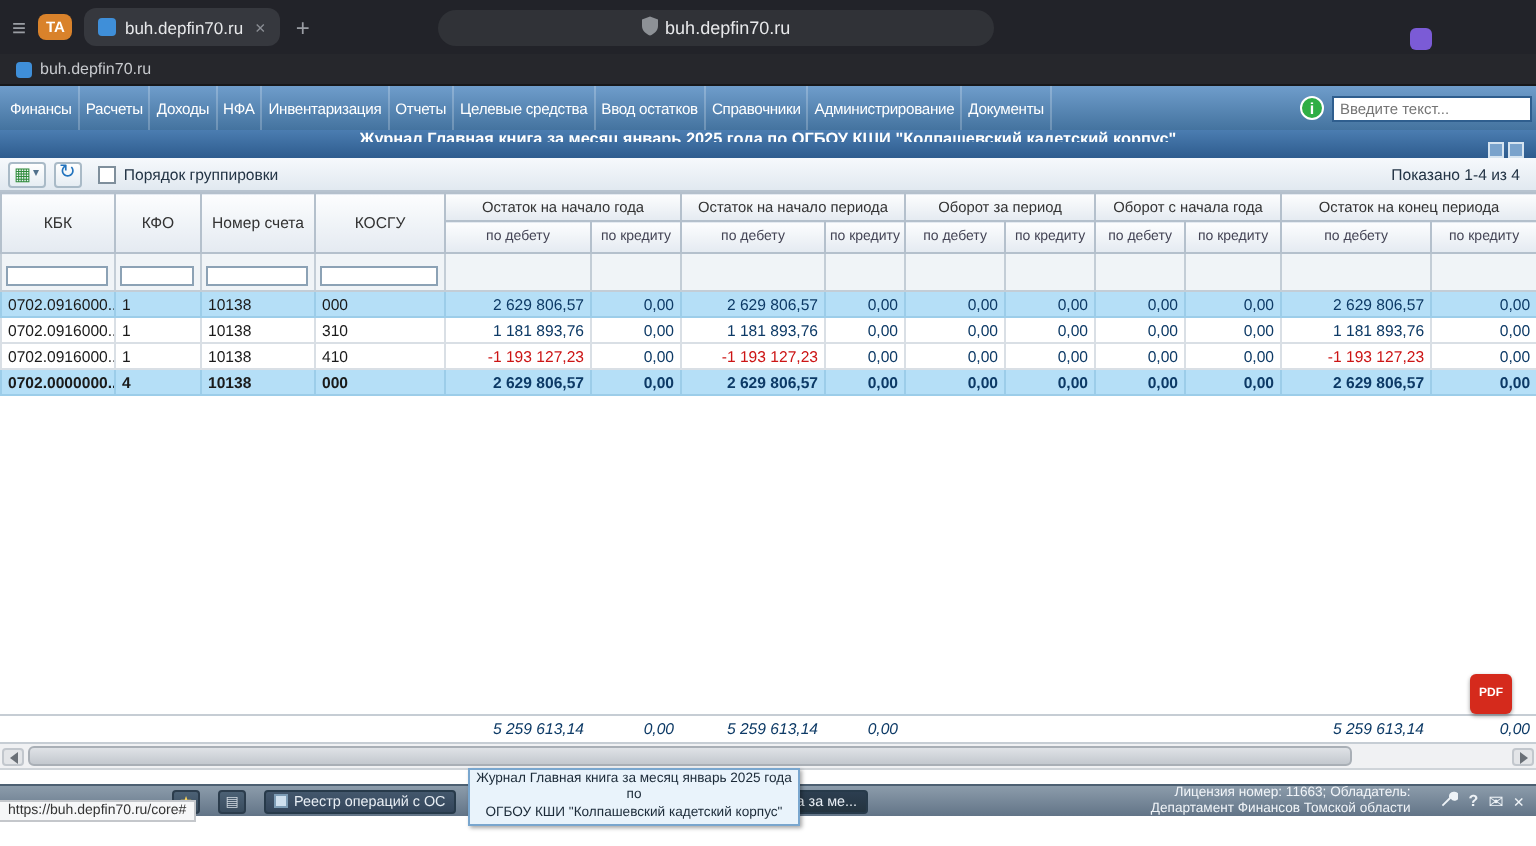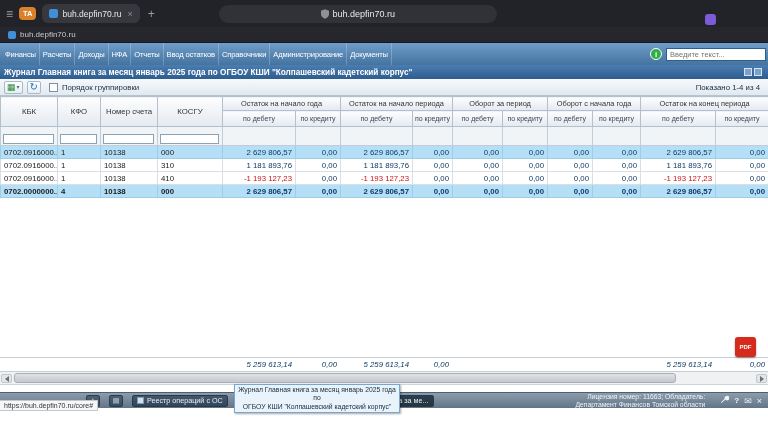--- a/index.html
+++ b/index.html
@@ -31,21 +31,21 @@
   .bm-fav{width:8px;height:8px;background:#3f8fd9;border-radius:2px;}
   .bm-label{color:#c7c9cd;font-size:8px;}
 
   
   .menubar{position:absolute;top:43px;left:0;width:768px;height:22px;background:linear-gradient(#6f9dcb,#44739f);display:flex;align-items:center;padding:0 2px;overflow:hidden;}
   .mi{color:#fff;font-size:7.6px;letter-spacing:-0.15px;padding:0 3px;border-right:1px solid rgba(255,255,255,.22);white-space:nowrap;height:22px;display:flex;align-items:center;}
   .info{margin-left:auto;flex:none;width:12px;height:12px;border-radius:50%;background:#2fae45;border:1px solid #fff;color:#fff;font-size:8px;font-weight:bold;display:flex;align-items:center;justify-content:center;margin-right:4px;}
   .search-input{flex:none;width:100px;height:13px;font-size:7.5px;padding:1px 3px;border:1px solid #2f5e8e;font-family:"Liberation Sans",sans-serif;}
 
   
-  .titlebar{position:absolute;top:65px;left:0;width:768px;height:14px;background:linear-gradient(#4b7db1,#2e5c8e);display:flex;align-items:center;padding:0 4px;}
+  .titlebar{position:absolute;top:65px;left:0;width:768px;height:14px;background:linear-gradient(#4b7db1,#2e5c8e);display:flex;align-items:center;padding:0 4px;flex-direction:column;}
   .title{color:#fff;font-weight:bold;font-size:8.2px;white-space:nowrap;overflow:hidden;}
   .winbtns{margin-left:auto;display:flex;gap:2px;margin-right:2px;}
   .wb{width:8px;height:8px;background:#7aa3cc;border:1px solid #d6e4f0;}
   .toolbar{position:absolute;top:79px;left:0;width:768px;height:17px;background:linear-gradient(#f6f9fc,#e1e9f0);border-bottom:1px solid #b7c3cf;display:flex;align-items:center;gap:4px;padding:0 4px;}
   .tbtn{height:13px;border:1px solid #a9bac7;background:linear-gradient(#fff,#e6edf3);border-radius:2px;display:flex;align-items:center;padding:0 2px;gap:1px;}
   .gridglyph{color:#2e8b3a;font-size:9px;line-height:9px;}
   .caret{color:#51718c;font-size:6px;line-height:6px;}
   .refresh{color:#2273bd;font-size:10px;line-height:10px;}
   .cb{width:9px;height:9px;border:1px solid #7f8f9c;background:#fff;margin-left:4px;flex:none;}
   .cblabel{font-size:7.8px;color:#223344;}
@@ -151,21 +151,23 @@
   <div class="bookmarks">
     <span class="bm-fav"></span>
     <span class="bm-label">buh.depfin70.ru</span>
   </div>
 
   <div class="menubar">
     <span class="mi">Финансы</span>
     <span class="mi">Расчеты</span>
     <span class="mi">Доходы</span>
     <span class="mi">НФА</span>
+    <span class="mi">Инвентаризация</span>
     <span class="mi">Отчеты</span>
+    <span class="mi">Целевые средства</span>
     <span class="mi">Ввод остатков</span>
     <span class="mi">Справочники</span>
     <span class="mi">Администрирование</span>
     <span class="mi">Документы</span>
     <span class="info">i</span>
     <input class="search-input" placeholder="Введите текст..." style="">
 
   </div>
 
   <div class="titlebar">

